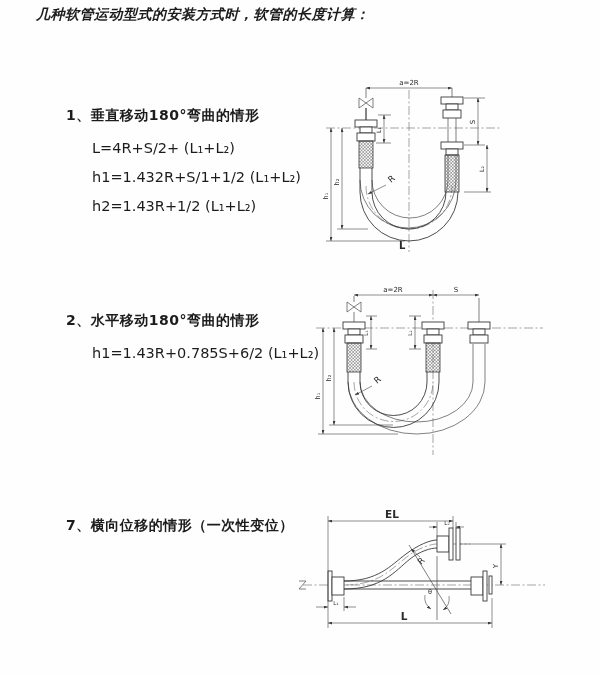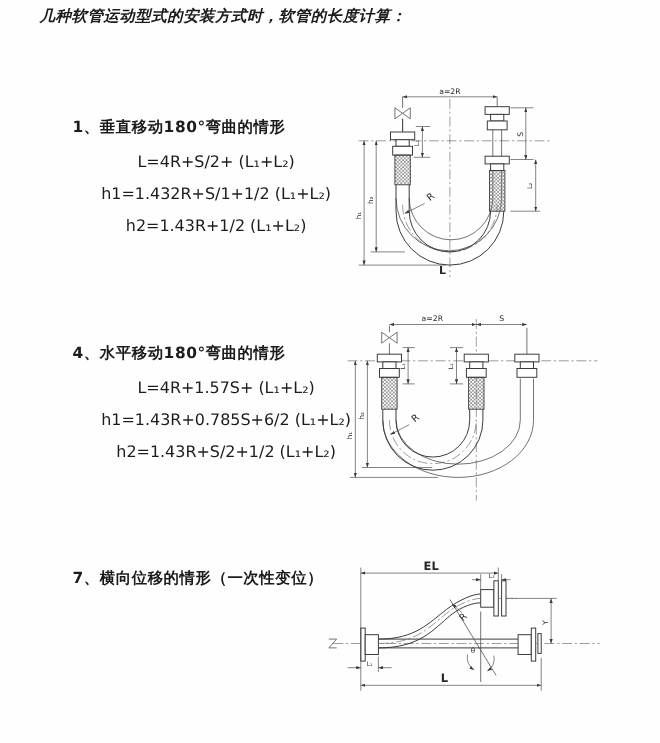--- a/index.html
+++ b/index.html
@@ -8,21 +8,21 @@
     background:#fefefe;color:#1c1c1c;
     font-family:"DejaVu Sans","Liberation Sans",sans-serif;
   }
   .page-title{
     position:absolute;left:36px;top:6px;
     font-size:14px;font-weight:bold;letter-spacing:.5px;font-style:italic;
   }
   .section{position:absolute;left:46px;margin-left:20px;}
   .sec1{top:107px;} .sec2{top:312px;} .sec3{top:517px;}
   .sec-heading{font-size:14px;font-weight:bold;letter-spacing:.5px;}
-  .formulas{margin:9px 0 0 26px;text-align:center;}
+  .formulas{margin:9px 0 0 26px;}
   .formula{font-size:14.5px;line-height:29px;white-space:pre;}
   .diagram{position:absolute;}
   .d1{left:315px;top:76px;}
   .d2{left:306px;top:283px;}
   .d3{left:296px;top:498px;}
   svg{display:block;}
   svg .ln{stroke:#3a3a3a;stroke-width:.9;fill:none;}
   svg .thin{stroke:#4a4a4a;stroke-width:.7;fill:none;}
   svg .cl{stroke:#6a6a6a;stroke-width:.6;fill:none;stroke-dasharray:9 2.5 2 2.5;}
   svg .dim{stroke:#444;stroke-width:.6;fill:none;}
@@ -37,25 +37,23 @@
 <div class="section sec1">
   <div class="sec-heading">1、垂直移动180°弯曲的情形</div>
   <div class="formulas">
     <div class="formula">L=4R+S/2+ (L₁+L₂)</div>
     <div class="formula">h1=1.432R+S/1+1/2 (L₁+L₂)</div>
     <div class="formula">h2=1.43R+1/2 (L₁+L₂)</div>
   </div>
 </div>
 
 <div class="section sec2">
-  <div class="sec-heading">4、水平移动180°弯曲的情形</div>
+  <div class="sec-heading">2、水平移动180°弯曲的情形</div>
   <div class="formulas">
-    <div class="formula">L=4R+1.57S+ (L₁+L₂)</div>
     <div class="formula">h1=1.43R+0.785S+6/2 (L₁+L₂)</div>
-    <div class="formula">h2=1.43R+S/2+1/2 (L₁+L₂)</div>
   </div>
 </div>
 
 <div class="section sec3">
   <div class="sec-heading">7、横向位移的情形（一次性变位）</div>
 </div>
 
 <div class="diagram d1">
 <svg width="285" height="182" viewBox="315 76 285 182">
   <defs>

